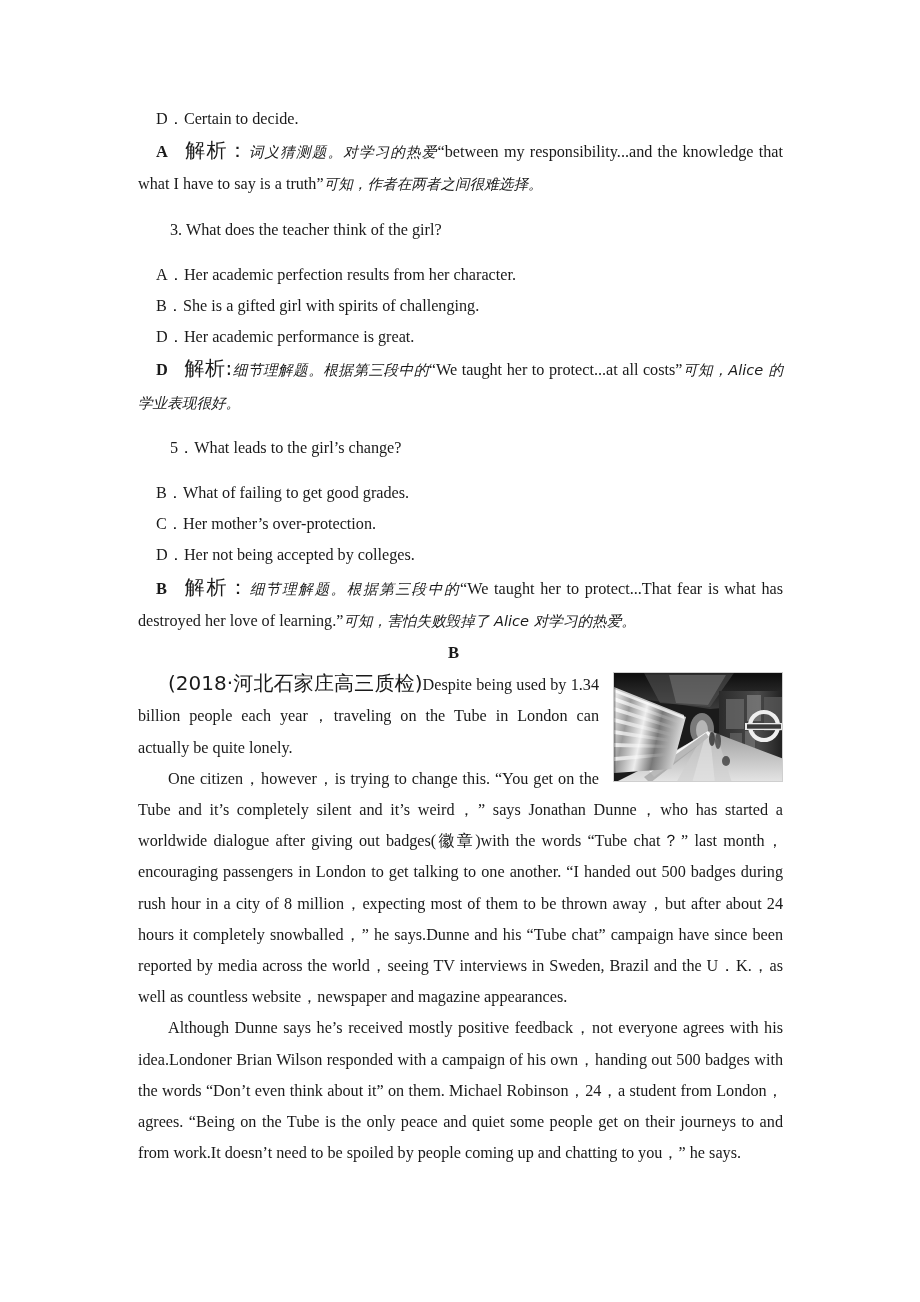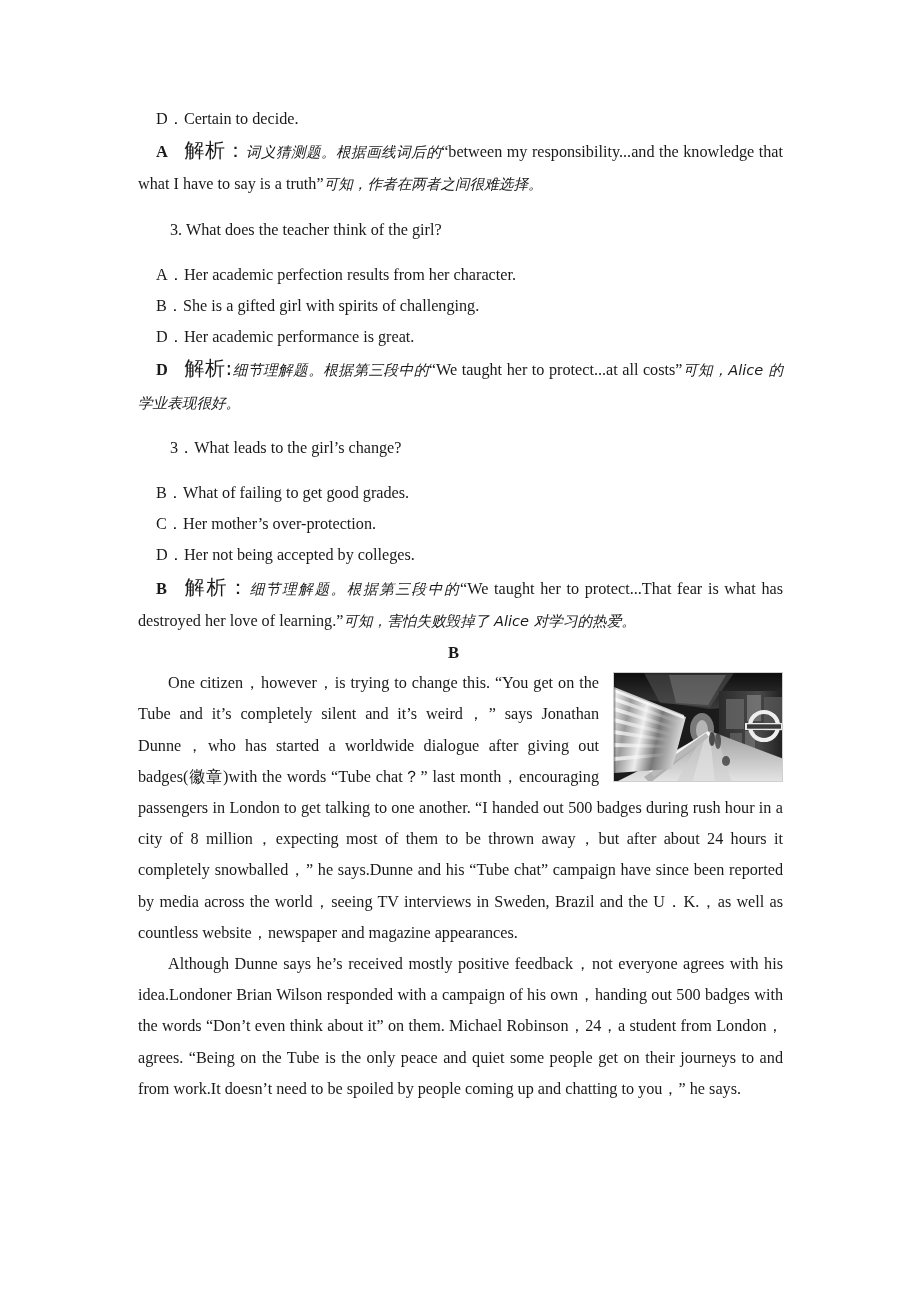--- a/index.html
+++ b/index.html
@@ -103,30 +103,30 @@
   }
 </style>
 </head>
 <body>
 
 <div class="page">
   <div class="content">
 
     <p class="opt">D．Certain to decide.</p>
 
-    <p class="expl indent-sm"><span class="ans-key">A</span><span class="gap"></span><span class="cn">解析：</span><span class="cn-italic">词义猜测题。根据画线词后的</span><span>“between my responsibility...and the knowledge that what I have to say is a truth”</span><span class="cn-italic">可知，作者在两者之间很难选择。</span></p>
+    <p class="expl indent-sm"><span class="ans-key">A</span><span class="gap"></span><span class="cn">解析：</span><span class="cn-italic">词义猜测题。对学习的热爱</span><span>“between my responsibility...and the knowledge that what I have to say is a truth”</span><span class="cn-italic">可知，作者在两者之间很难选择。</span></p>
 
     <p class="q">3. What does the teacher think of the girl?</p>
     <p class="opt">A．Her academic perfection results from her character.</p>
     <p class="opt">B．She is a gifted girl with spirits of challenging.</p>
     <p class="opt">D．Her academic performance is great.</p>
 
     <p class="expl indent-sm"><span class="ans-key">D</span><span class="gap"></span><span class="cn">解析:</span><span class="cn-italic">细节理解题。根据第三段中的</span><span>“We taught her to protect...at all costs”</span><span class="cn-italic">可知，Alice 的学业表现很好。</span></p>
 
-    <p class="q">3．What leads to the girl’s change?</p>
+    <p class="q">5．What leads to the girl’s change?</p>
     <p class="opt">B．What of failing to get good grades.</p>
     <p class="opt">C．Her mother’s over-protection.</p>
     <p class="opt">D．Her not being accepted by colleges.</p>
 
     <p class="expl indent-sm"><span class="ans-key">B</span><span class="gap"></span><span class="cn">解析：</span><span class="cn-italic">细节理解题。根据第三段中的</span><span>“We taught her to protect...That fear is what has destroyed her love of learning.”</span><span class="cn-italic">可知，害怕失败毁掉了 Alice 对学习的热爱。</span></p>
 
     <p class="section-head">B</p>
 
     <div class="passage-wrap">
 
@@ -201,20 +201,21 @@
 
             <ellipse cx="98" cy="66" rx="3" ry="7" fill="#2e2e2e" opacity="0.8"></ellipse>
             <ellipse cx="104" cy="68" rx="3" ry="8" fill="#3a3a3a" opacity="0.75"></ellipse>
             <ellipse cx="112" cy="88" rx="4" ry="5" fill="#2a2a2a" opacity="0.7"></ellipse>
 
             <rect x="0" y="0" width="170" height="110" fill="none" stroke="#111" stroke-width="3" opacity="0.35"></rect>
           </svg>
         </div>
       </div>
 
+      <p class="para"><span class="cn">(2018·河北石家庄高三质检)</span><span>Despite being used by 1.34 billion people each year，traveling on the Tube in London can actually be quite lonely.</span></p>
 
       <p class="para">One citizen，however，is trying to change this. “You get on the Tube and it’s completely silent and it’s weird，” says Jonathan Dunne，who has started a worldwide dialogue after giving out badges(徽章)with the words “Tube chat？” last month，encouraging passengers in London to get talking to one another. “I handed out 500 badges during rush hour in a city of 8 million，expecting most of them to be thrown away，but after about 24 hours it completely snowballed，” he says.Dunne and his “Tube chat” campaign have since been reported by media across the world，seeing TV interviews in Sweden, Brazil and the U．K.，as well as countless website，newspaper and magazine appearances.</p>
 
       <p class="para">Although Dunne says he’s received mostly positive feedback，not everyone agrees with his idea.Londoner Brian Wilson responded with a campaign of his own，handing out 500 badges with the words “Don’t even think about it” on them. Michael Robinson，24，a student from London，agrees. “Being on the Tube is the only peace and quiet some people get on their journeys to and from work.It doesn’t need to be spoiled by people coming up and chatting to you，” he says.</p>
     </div>
 
   </div>
 </div>
 
 </body></html>

